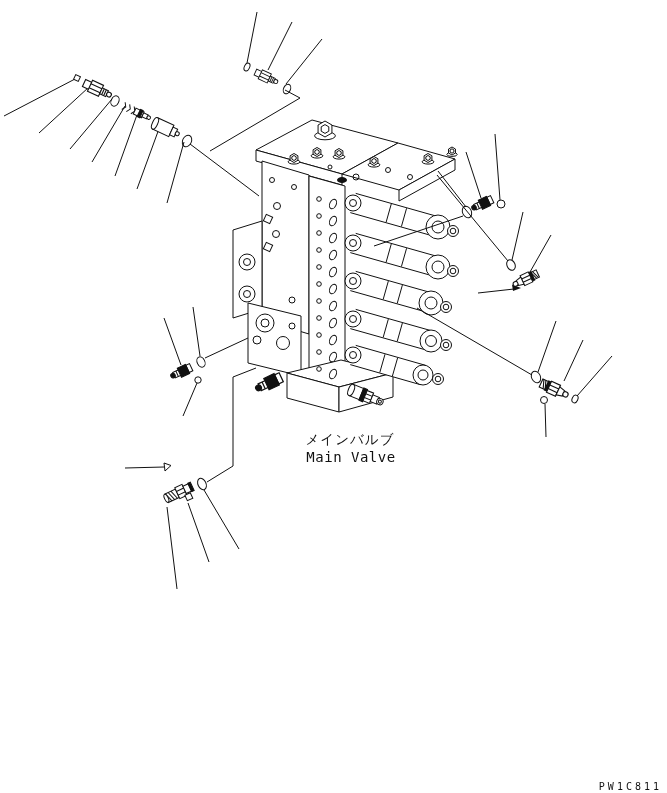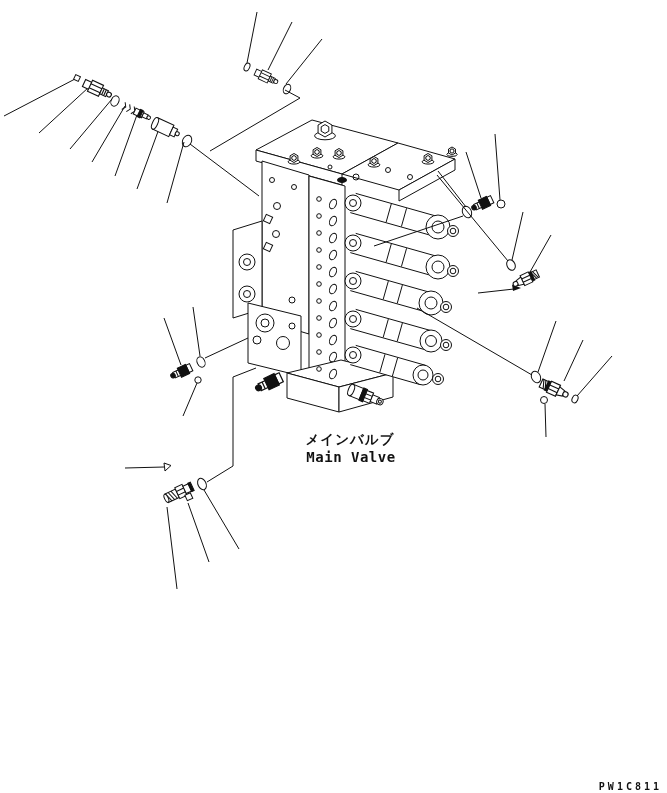--- a/index.html
+++ b/index.html
@@ -1,17 +1,17 @@
 <!DOCTYPE html>
 <html><head>
 <meta charset="utf-8">
 <style>
   html,body{margin:0;padding:0;background:#ffffff;}
   .stage{position:relative;width:667px;height:793px;background:#ffffff;overflow:hidden;
-         font-family:"DejaVu Sans Mono","Liberation Mono",monospace;font-weight:bold;}
+         font-family:"DejaVu Sans Mono","Liberation Mono",monospace;}
   svg text{font-family:"DejaVu Sans Mono","Liberation Mono",monospace;fill:#111111;}
 </style>
 </head>
 <body>
 
 <div class="stage">
   <svg id="drawing" width="667" height="793" viewBox="0 0 667 793" xmlns="http://www.w3.org/2000/svg">
     <g id="g-valve">
         <polygon points="256,150 312,120 398,143 342,174" fill="#ffffff" stroke="#111111" stroke-width="1" stroke-linejoin="round"></polygon>
         <polygon points="256,150 342,174 342,185 256,161" fill="#ffffff" stroke="#111111" stroke-width="1" stroke-linejoin="round"></polygon>

